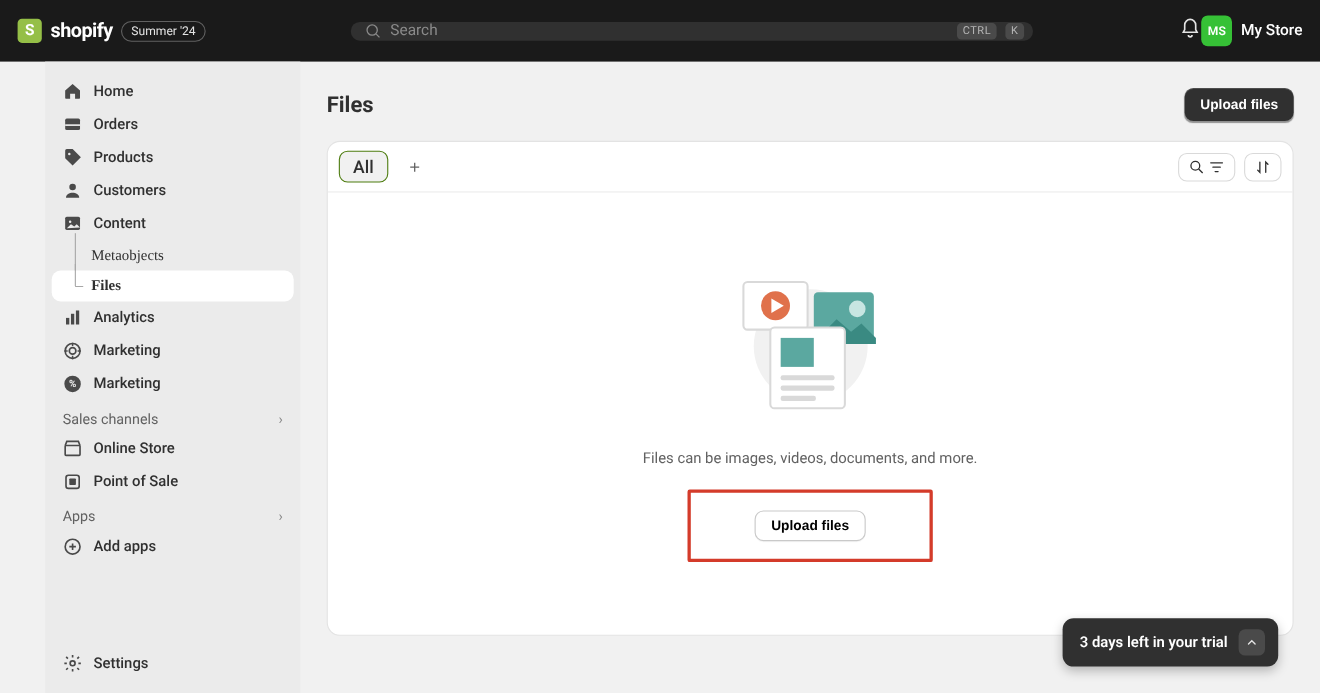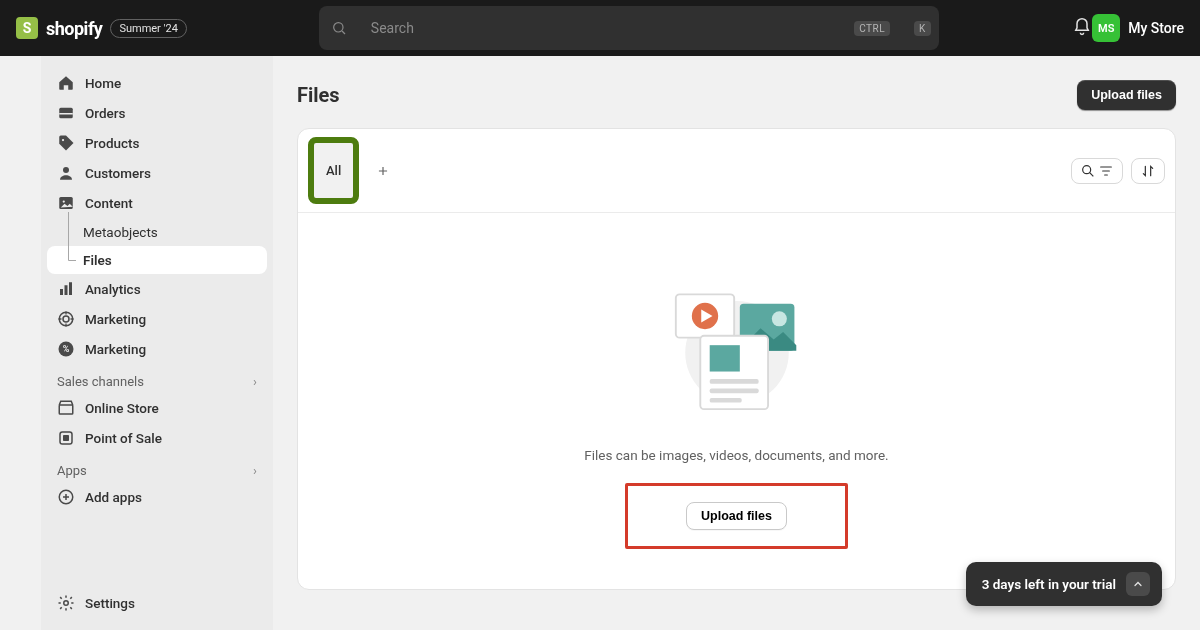--- a/index.html
+++ b/index.html
@@ -32,23 +32,23 @@
   .logo-text { color: #fff; font-weight: 700; font-size: 18px; letter-spacing: -0.5px; }
   .season-badge {
     border:1px solid #616161; color:#e3e3e3; font-size:11px;
     padding:2px 8px; border-radius: 10px;
   }
   .search-wrap {
     flex:0 0 620px;
     margin-left: 120px;
   }
   .search {
-    background:#303030; border-radius:8px; height:44px;
+    background:#303030; border-radius:8px; height:17px;
     display:flex; align-items:center; padding:0 8px 0 12px;
-    color:#8a8a8a; gap:24px;
+    color:#8a8a8a; gap:8px;
   }
   .search svg { stroke:#8a8a8a; }
   .search .placeholder { flex:1; }
   .kbd {
     background:#4a4a4a; color:#b5b5b5; font-size:10px;
     padding:2px 5px; border-radius:4px; letter-spacing:0.5px;
   }
   .top-right { margin-left:auto; display:flex; align-items:center; }
   .bell svg { stroke:#e3e3e3; }
   .avatar {
@@ -70,20 +70,21 @@
     display:flex; align-items:center; gap:10px;
     padding:6px 10px; border-radius:8px;
     color:#303030; font-weight:500; font-size:13.5px;
     cursor:pointer;
   }
   .nav-item .ic { width:18px;height:18px; }
   .nav-sub {
     padding-left:36px;
     position:relative;
     font-weight:450;
+    font-family:Liberation Serif, serif;
   }
   .nav-sub::before{
     content:"";
     position:absolute; left:21px; top:-6px; bottom:50%;
     border-left:1px solid #a7a7a7;
   }
   .nav-sub.last::before{ bottom:50%; }
   .nav-sub.last::after{
     content:"";
     position:absolute; left:21px; top:50%;
@@ -118,22 +119,22 @@
   }
   .card{
     background:#fff; border-radius:12px; border:1px solid #e3e3e3;
     min-height:450px;
   }
   .card-tabs{
     display:flex; align-items:center; padding:8px 10px;
     border-bottom:1px solid #ebebeb;
   }
   .tab{
-    background:#f1f1f1;border:6px solid #4d7c0f;
-    padding:20px 12px; border-radius:8px; font-size:13px; font-weight:500;
+    background:#f1f1f1;border:1px solid #4d7c0f;
+    padding:4px 12px; border-radius:8px; font-size:16px; font-weight:500;
     cursor:pointer;
   }
   .plus-tab{
     margin-left:12px; color:#616161; cursor:pointer;
     width:24px;height:24px;display:flex;align-items:center;justify-content:center;
   }
   .tab-tools{ margin-left:auto; display:flex; gap:8px; }
   .tool{
     border:1px solid #d9d9d9; border-radius:8px; padding:4px 8px;
     display:flex;align-items:center;gap:2px; cursor:pointer;

